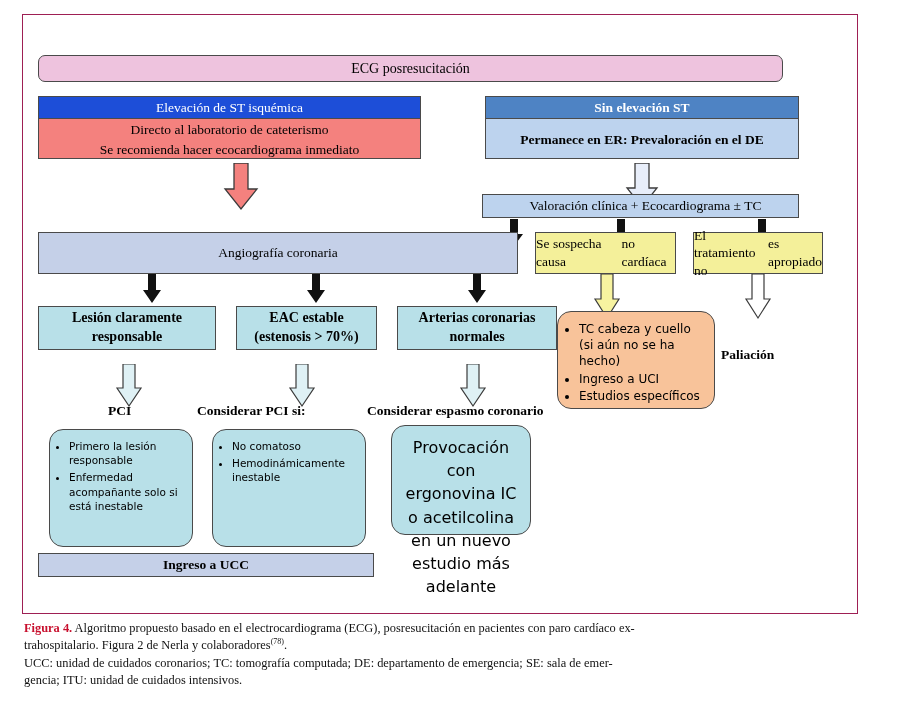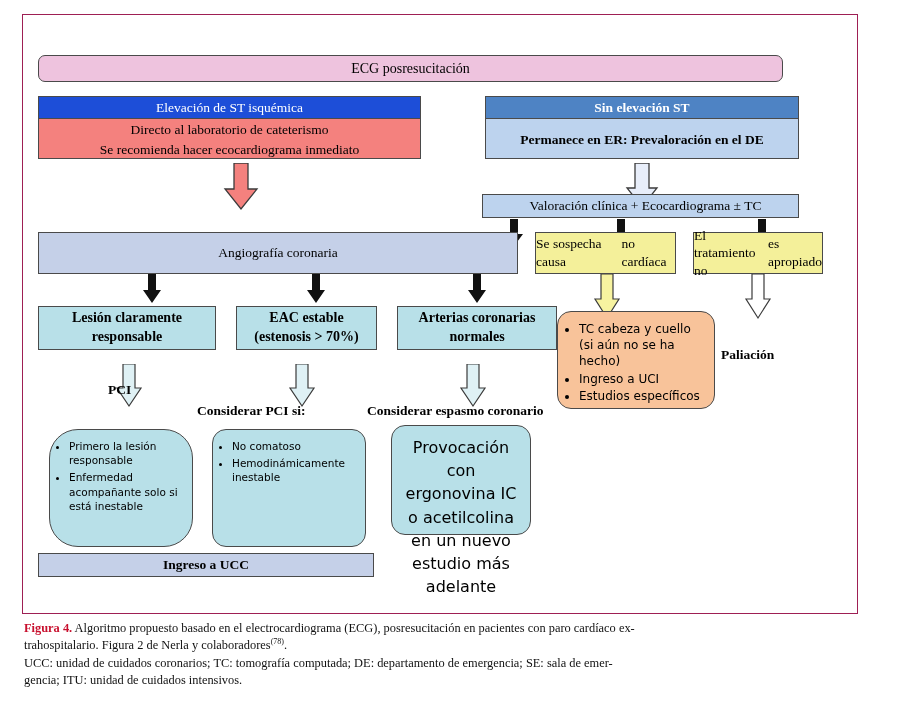--- a/index.html
+++ b/index.html
@@ -184,25 +184,25 @@
   <svg class="arrow" style="left:92px;top:349px;" width="28" height="44">
     <polygon points="8,0 20,0 20,24 26,24 14,42 2,24 8,24" fill="#dff1f5" stroke="#3b3b3b" stroke-width="1.2"></polygon>
   </svg>
   <svg class="arrow" style="left:265px;top:349px;" width="28" height="44">
     <polygon points="8,0 20,0 20,24 26,24 14,42 2,24 8,24" fill="#dff1f5" stroke="#3b3b3b" stroke-width="1.2"></polygon>
   </svg>
   <svg class="arrow" style="left:436px;top:349px;" width="28" height="44">
     <polygon points="8,0 20,0 20,24 26,24 14,42 2,24 8,24" fill="#dff1f5" stroke="#3b3b3b" stroke-width="1.2"></polygon>
   </svg>
 
-  <div class="seclabel" id="lbl-pci" style="position:absolute;left:85px;top:367px;text-align:center;">PCI</div>
+  <div class="seclabel" id="lbl-pci" style="position:absolute;left:85px;top:388px;text-align:center;">PCI</div>
   <div class="seclabel" id="lbl-considerar-pci" style="position:absolute;left:174px;top:388px;">Considerar PCI si:</div>
   <div class="seclabel" id="lbl-espasmo" style="position:absolute;left:344px;top:388px;">Considerar espasmo coronario</div>
 
-  <div class="round-cyan" id="rc-1" style="position:absolute;left:26px;top:414px;border-radius:29px;">
+  <div class="round-cyan" id="rc-1" style="position:absolute;left:26px;top:414px;">
     <ul>
       <li>Primero la lesión responsable</li>
       <li>Enfermedad acompañante solo si está inestable</li>
     </ul>
   </div>
   <div class="round-cyan" id="rc-2" style="position:absolute;left:189px;top:414px;">
     <ul>
       <li>No comatoso</li>
       <li>Hemodinámicamente inestable</li>
     </ul>

